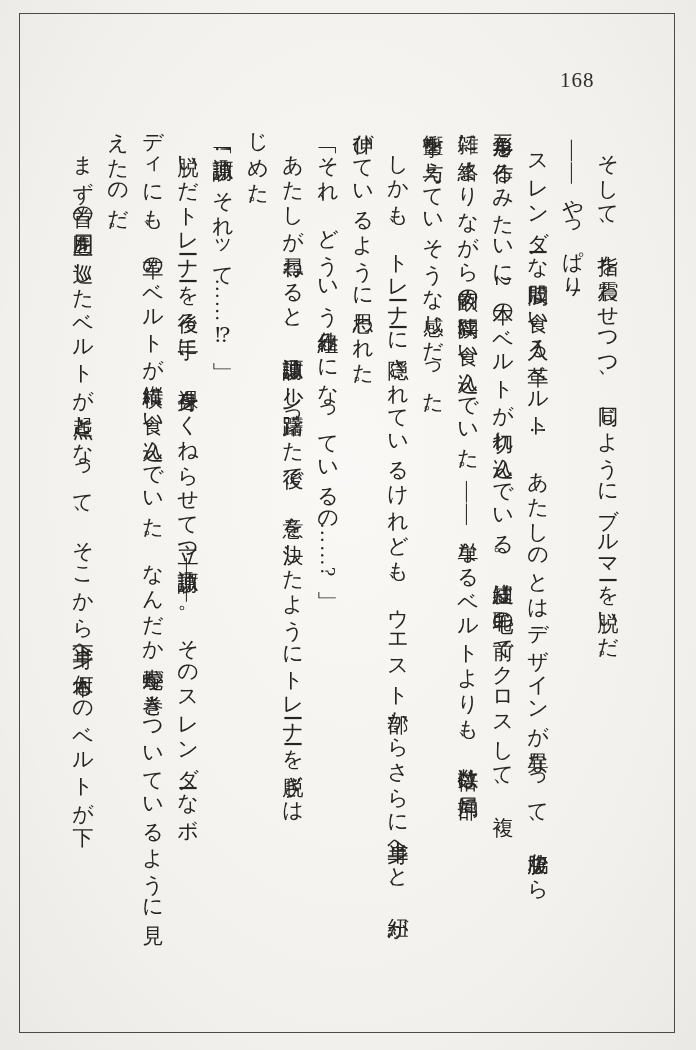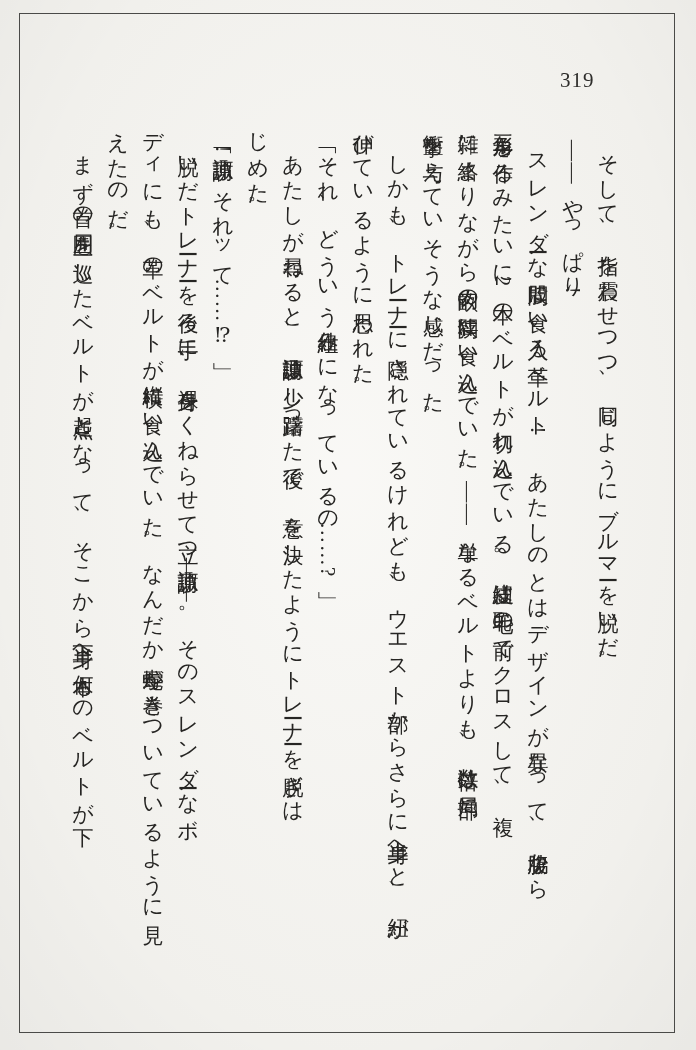--- a/index.html
+++ b/index.html
@@ -58,21 +58,21 @@
   .tline.indent {
     text-indent: 22px;
   }
 </style>
 </head>
 <body>
 
 <div class="page">
   <div class="scan-tint"></div>
   <div class="frame"></div>
-  <div class="page-number">319</div>
+  <div class="page-number">168</div>
   <div class="text-area" id="text-area">
       <div class="tline indent">そして、指を震わせつつ、同じようにブルマーを脱いだ。</div>
       <div class="tline indent">――やっぱり!</div>
       <div class="tline indent">スレンダーな股間に食い入る革ベルト!　あたしのとはデザインが異なって、脇腹から</div>
       <div class="tline">三角形を作るみたいに2本のベルトが切れ込んでいる。皮紐は恥毛の前でクロスして、複</div>
       <div class="tline">雑に絡まりながら肉畝の狭間に食い込んでいた。――単なるベルトよりも、数倍は局部に</div>
       <div class="tline">衝撃を与えていそうな感じだった。</div>
       <div class="tline indent">しかも、トレーナーに隠されているけれども、ウエスト部からさらに上半身へと、紐が</div>
       <div class="tline">伸びているように思われた。</div>
       <div class="tline indent">「それ、どういう仕組みになっているの……?」</div>

